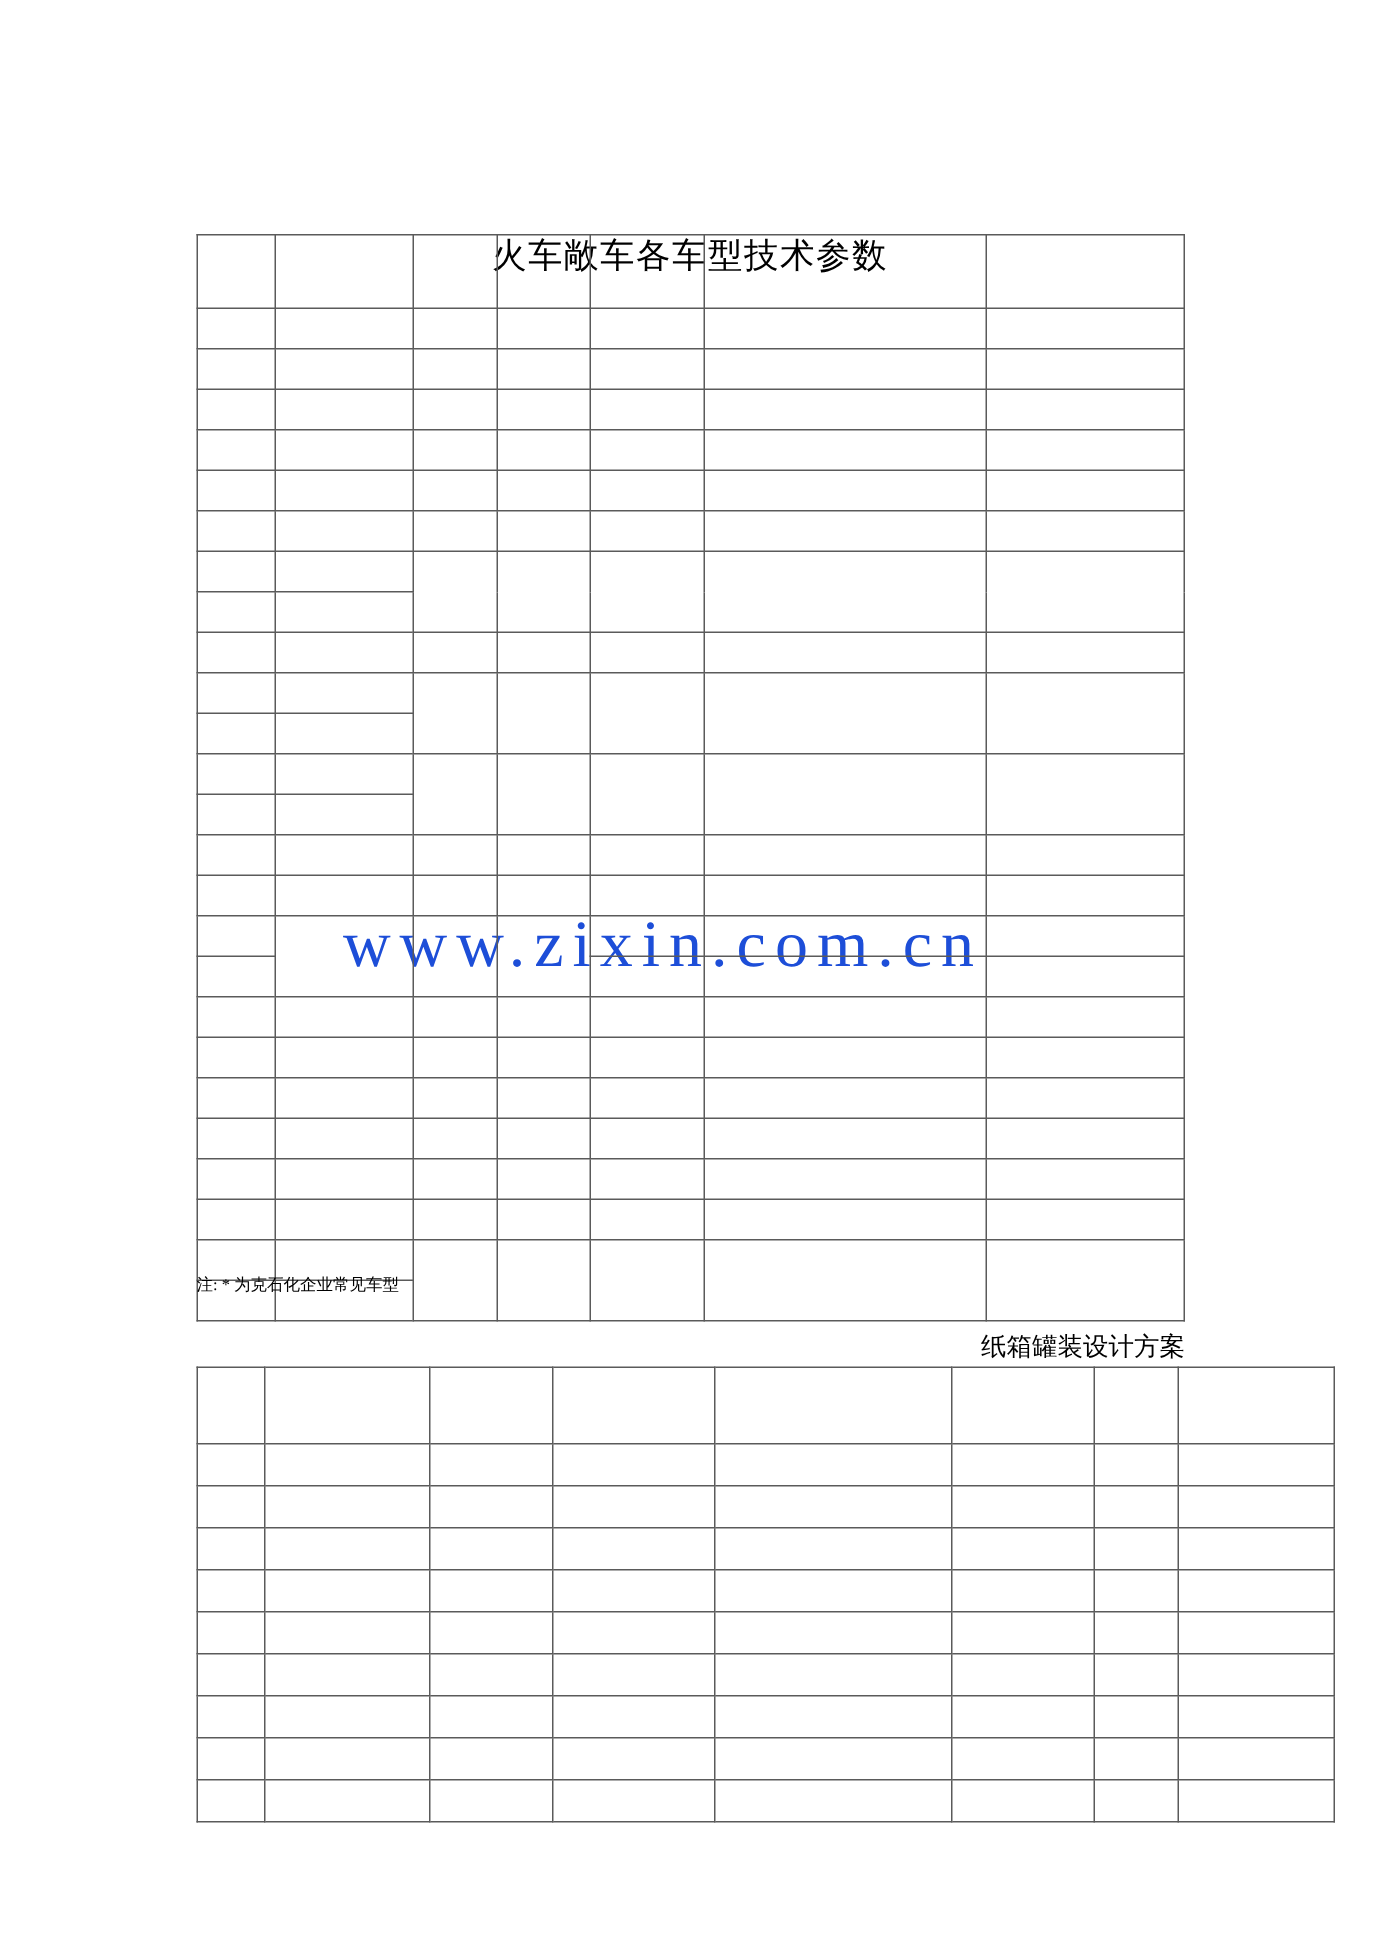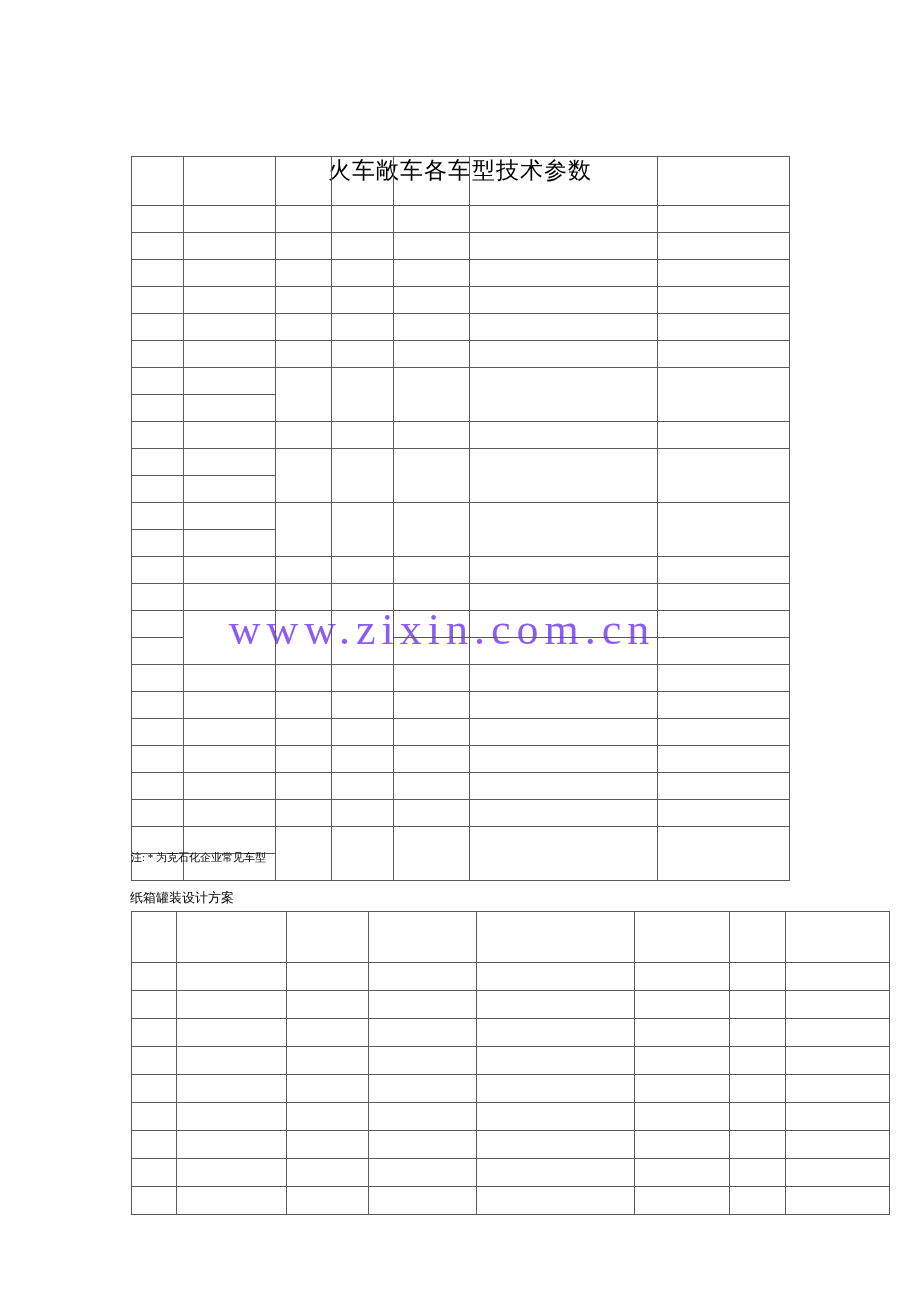--- a/index.html
+++ b/index.html
@@ -26,21 +26,21 @@
   
   .watermark {
     position: absolute;
     left: 0;
     top: 604px;
     width: 884px;
     text-align: center;
     font-family: "Liberation Serif", "DejaVu Serif", serif;
     font-size: 44px;
     letter-spacing: 6px;
-    color: #8b5cf6;
+    color: #1d4ed8;
     white-space: nowrap;
     pointer-events: none;
     z-index: 0;
     user-select: none;
   }
 
   .content {
     position: relative;
     z-index: 2;
   }
@@ -57,22 +57,22 @@
     font-weight: normal;
     letter-spacing: 1px;
     margin-top: 48px;
   }
 
   .sub-title {
     position: absolute;
     left: 130px;
     top: 888px;
     width: 660px;
-    text-align: left;
-    font-size: 13px;
+    text-align: right;
+    font-size: 17px;
     line-height: 20px;
     font-weight: normal;
   }
 
   .note {
     position: absolute;
     left: 131px;
     top: 847px;
     font-size: 11px;
     line-height: 20px;

